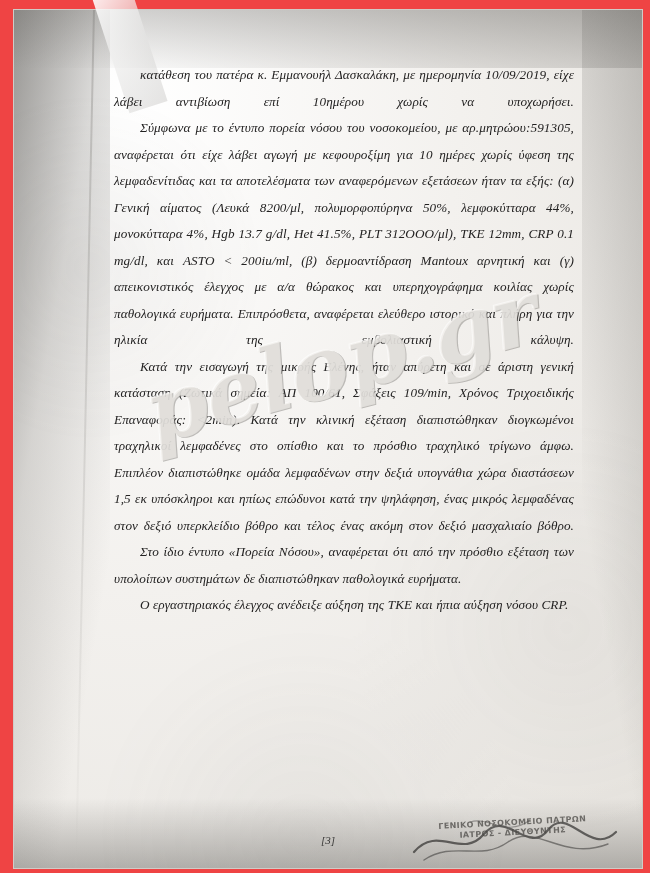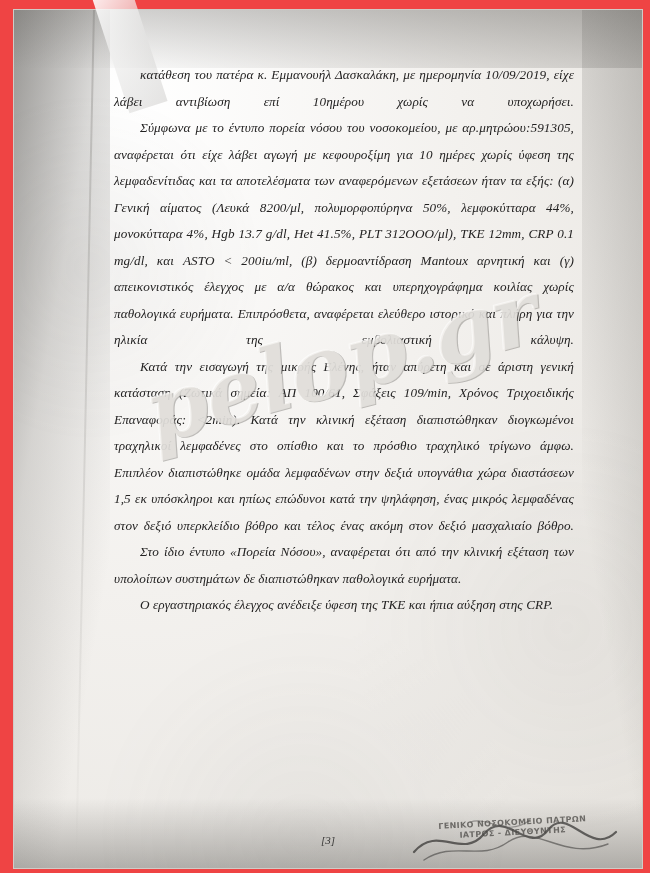--- a/index.html
+++ b/index.html
@@ -175,22 +175,22 @@
     <div class="shade" id="shade-right"></div>
     <div class="shade" id="shade-bottom"></div>
     <div class="shade" id="fold-1"></div>
     <div class="shade" id="fold-2"></div>
     <div class="noise"></div>
 
     <div id="text-body">
       <p class="just-spread">κατάθεση του πατέρα κ. Εμμανουήλ Δασκαλάκη, με ημερομηνία 10/09/2019, είχε λάβει αντιβίωση επί 10ημέρου χωρίς να υποχωρήσει.</p>
       <p class="just-spread">Σύμφωνα με το έντυπο πορεία νόσου του νοσοκομείου, με αρ.μητρώου:591305, αναφέρεται ότι είχε λάβει αγωγή με κεφουροξίμη για 10 ημέρες χωρίς ύφεση της λεμφαδενίτιδας και τα αποτελέσματα των αναφερόμενων εξετάσεων ήταν τα εξής: (α) Γενική αίματος (Λευκά 8200/μl, πολυμορφοπύρηνα 50%, λεμφοκύτταρα 44%, μονοκύτταρα 4%, Hgb 13.7 g/dl, Het 41.5%, PLT 312OOO/μl), ΤΚΕ 12mm, CRP 0.1 mg/dl, και ASTO &lt; 200iu/ml, (β) δερμοαντίδραση Mantoux αρνητική και (γ) απεικονιστικός έλεγχος με α/α θώρακος και υπερηχογράφημα κοιλίας χωρίς παθολογικά ευρήματα. Επιπρόσθετα, αναφέρεται ελεύθερο ιστορικό και πλήρη για την ηλικία της εμβολιαστική κάλυψη.</p>
       <p class="just-spread">Κατά την εισαγωγή της μικρής Ελένης, ήταν απύρετη και σε άριστη γενική κατάσταση (Ζωτικά σημεία: ΑΠ 100/61, Σφάξεις 109/min, Χρόνος Τριχοειδικής Επαναφοράς: &lt;2min). Κατά την κλινική εξέταση διαπιστώθηκαν διογκωμένοι τραχηλικοί λεμφαδένες στο οπίσθιο και το πρόσθιο τραχηλικό τρίγωνο άμφω. Επιπλέον διαπιστώθηκε ομάδα λεμφαδένων στην δεξιά υπογνάθια χώρα διαστάσεων 1,5 εκ υπόσκληροι και ηπίως επώδυνοι κατά την ψηλάφηση, ένας μικρός λεμφαδένας στον δεξιό υπερκλείδιο βόθρο και τέλος ένας ακόμη στον δεξιό μασχαλιαίο βόθρο.</p>
-      <p>Στο ίδιο έντυπο «Πορεία Νόσου», αναφέρεται ότι από την κλινική εξέταση των υπολοίπων συστημάτων δε διαπιστώθηκαν παθολογικά ευρήματα.</p>
-      <p>Ο εργαστηριακός έλεγχος ανέδειξε ύφεση της ΤΚΕ και ήπια αύξηση στης CRP.</p>
+      <p>Στο ίδιο έντυπο «Πορεία Νόσου», αναφέρεται ότι από την πρόσθιο εξέταση των υπολοίπων συστημάτων δε διαπιστώθηκαν παθολογικά ευρήματα.</p>
+      <p>Ο εργαστηριακός έλεγχος ανέδειξε αύξηση της ΤΚΕ και ήπια αύξηση νόσου CRP.</p>
     </div>
 
     <div id="watermark">pelop.gr</div>
 
     <div id="page-number">[3]</div>
 
     <div id="signature">
       <svg id="stamp-scribble" viewBox="0 0 210 52" xmlns="http://www.w3.org/2000/svg">
         <path d="M4 40 C 28 12, 52 48, 74 22 S 118 44, 138 18 S 180 46, 206 20" fill="none" stroke="#2b2a29" stroke-width="2.2" stroke-linecap="round" opacity="0.85"></path>
         <path d="M14 48 C 44 28, 70 50, 98 30 S 152 50, 198 32" fill="none" stroke="#3a3938" stroke-width="1.4" stroke-linecap="round" opacity="0.7"></path>

